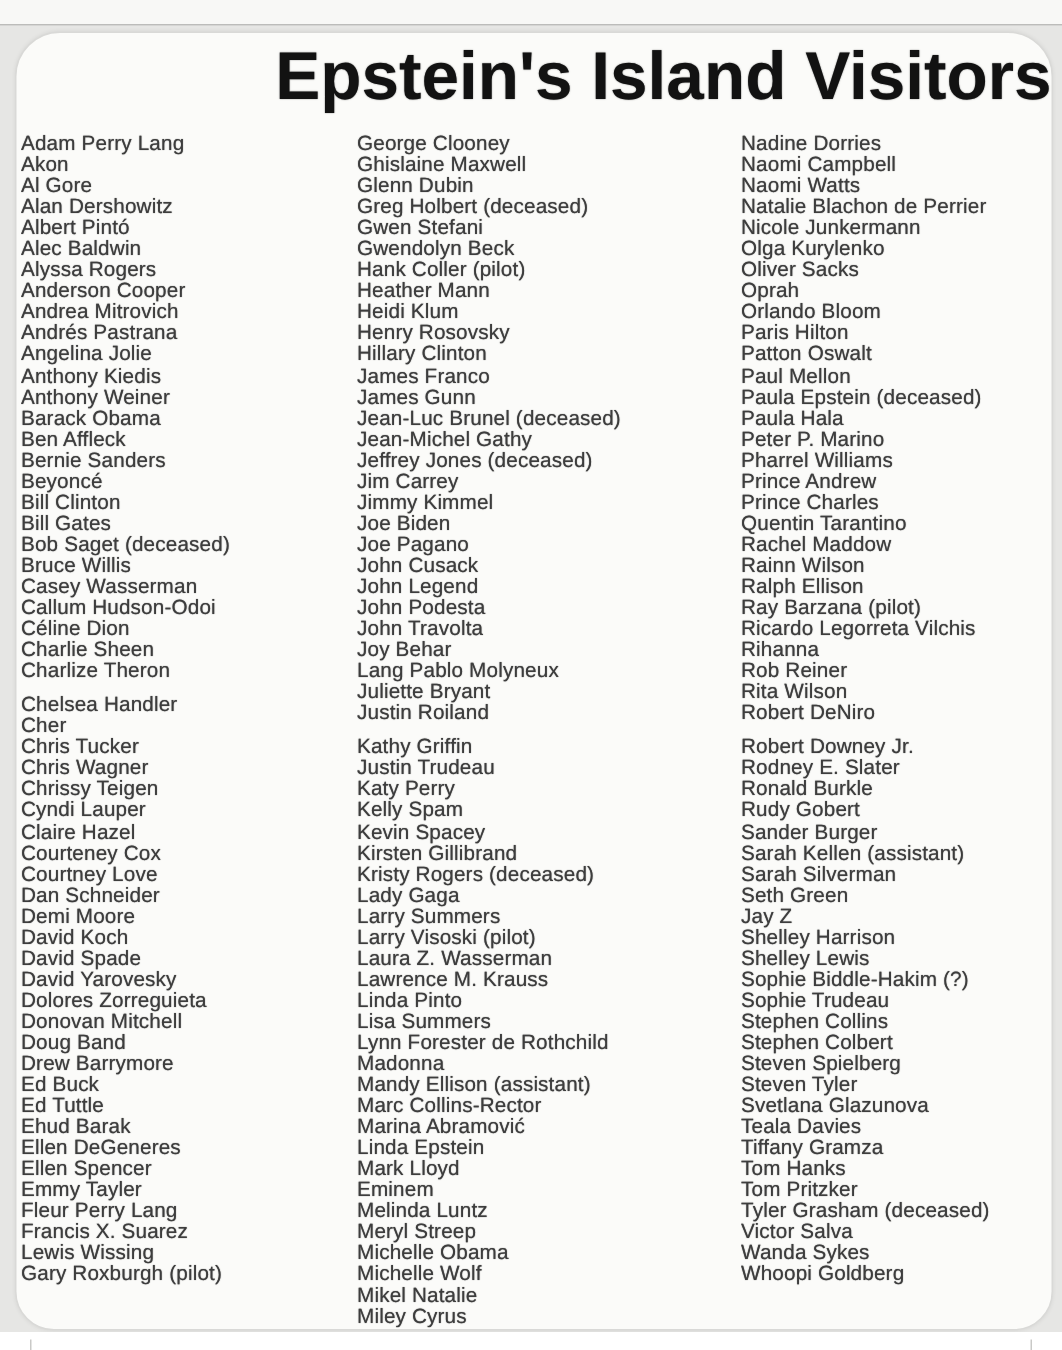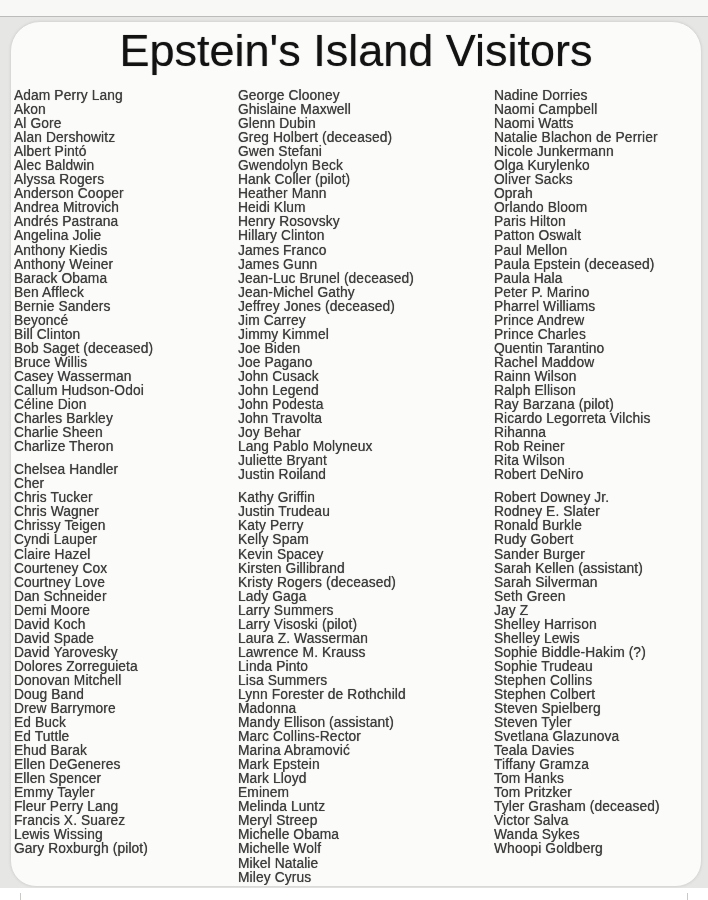--- a/index.html
+++ b/index.html
@@ -35,24 +35,24 @@
     position:absolute;
     left:10px;right:6px;top:21px;bottom:13px;
     background:var(--card-bg);
     border:1px solid #d9d9d7;
     border-radius:30px 30px 26px 26px;
     box-shadow:0 0 3px rgba(0,0,0,.07);
     overflow:hidden;
   }
   .page-title{
     padding-top:5px;
-    text-align:center;
+    text-align:right;
     font-size:45px;
     line-height:47px;
-    font-weight:400;
+    font-weight:700;
     letter-spacing:0px;
     color:var(--title);
     text-shadow:0 0 1px rgba(10,10,10,.55);
     white-space:nowrap;
   }
   .list{
     display:flex;
     margin-top:15px;
     padding-left:3px;
     color:var(--text);
@@ -91,26 +91,26 @@
           <div class="name">Andrea Mitrovich</div>
           <div class="name">Andrés Pastrana</div>
           <div class="name">Angelina Jolie</div>
           <div class="name">Anthony Kiedis</div>
           <div class="name">Anthony Weiner</div>
           <div class="name">Barack Obama</div>
           <div class="name">Ben Affleck</div>
           <div class="name">Bernie Sanders</div>
           <div class="name">Beyoncé</div>
           <div class="name">Bill Clinton</div>
+          <div class="name">Bill Gates</div>
           <div class="name">Bob Saget (deceased)</div>
           <div class="name">Bruce Willis</div>
           <div class="name">Casey Wasserman</div>
           <div class="name">Callum Hudson-Odoi</div>
           <div class="name">Céline Dion</div>
-          <div class="name">Charles Barkley</div>
           <div class="name">Charlie Sheen</div>
           <div class="name">Charlize Theron</div>
         </div>
         <div class="group">
           <div class="name">Chelsea Handler</div>
           <div class="name">Cher</div>
           <div class="name">Chris Tucker</div>
           <div class="name">Chris Wagner</div>
           <div class="name">Chrissy Teigen</div>
           <div class="name">Cyndi Lauper</div>
@@ -182,21 +182,21 @@
           <div class="name">Larry Visoski (pilot)</div>
           <div class="name">Laura Z. Wasserman</div>
           <div class="name">Lawrence M. Krauss</div>
           <div class="name">Linda Pinto</div>
           <div class="name">Lisa Summers</div>
           <div class="name">Lynn Forester de Rothchild</div>
           <div class="name">Madonna</div>
           <div class="name">Mandy Ellison (assistant)</div>
           <div class="name">Marc Collins-Rector</div>
           <div class="name">Marina Abramović</div>
-          <div class="name">Mark Epstein</div>
+          <div class="name">Linda Epstein</div>
           <div class="name">Mark Lloyd</div>
           <div class="name">Eminem</div>
           <div class="name">Melinda Luntz</div>
           <div class="name">Meryl Streep</div>
           <div class="name">Michelle Obama</div>
           <div class="name">Michelle Wolf</div>
           <div class="name">Mikel Natalie</div>
           <div class="name">Miley Cyrus</div>
         </div>
       </div>

